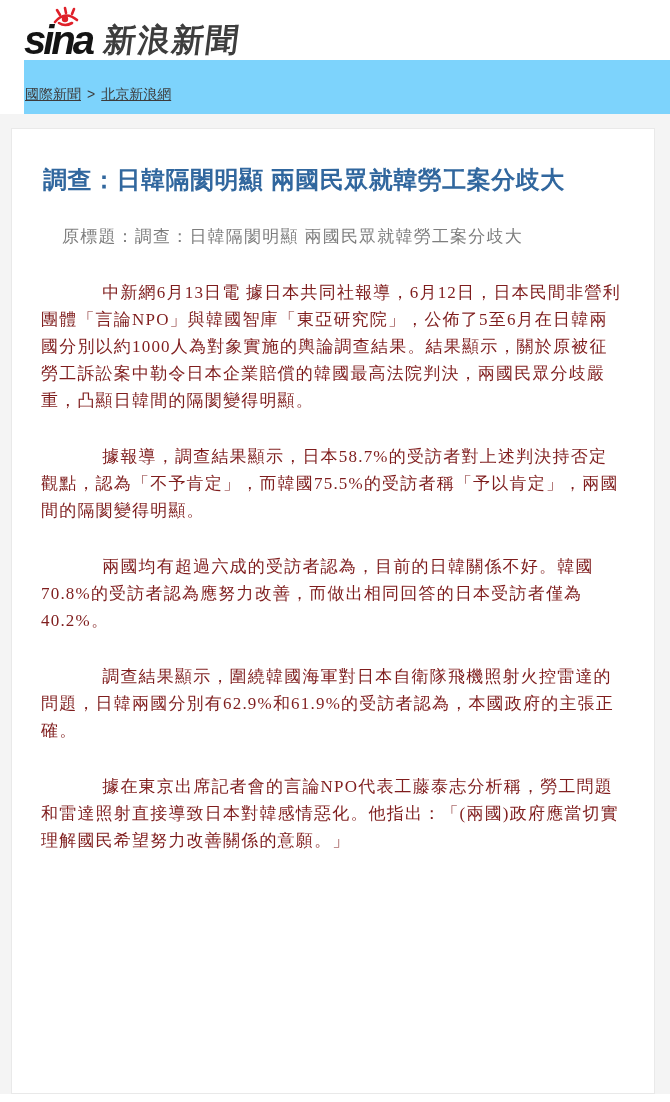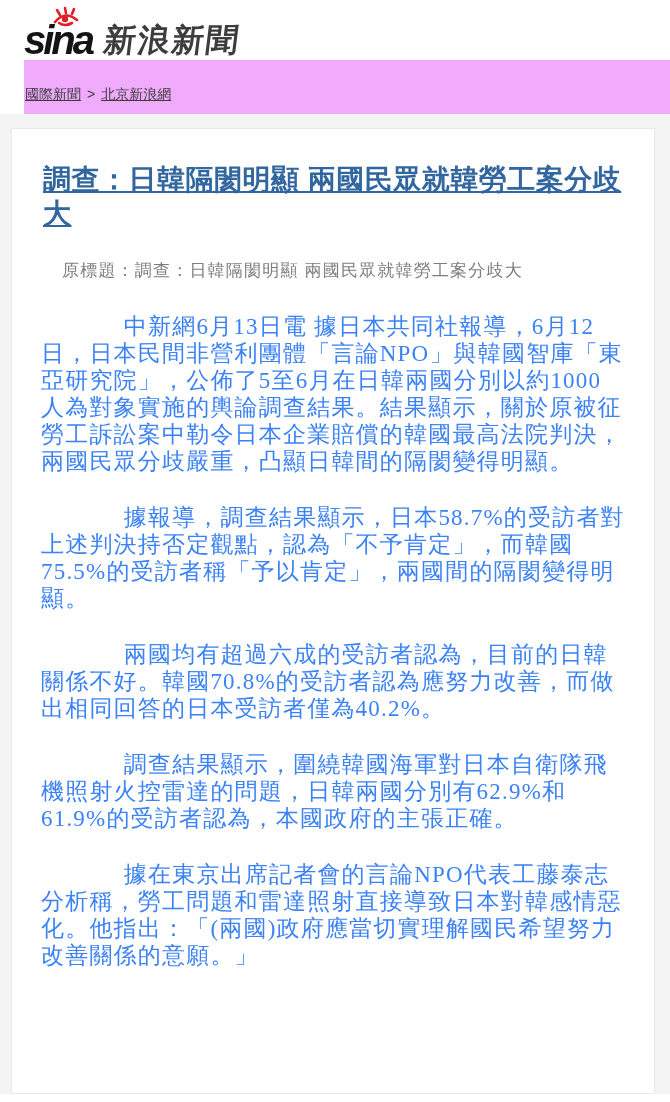--- a/index.html
+++ b/index.html
@@ -34,53 +34,52 @@
     font-weight: bold; font-style: italic;
     font-size: 17px; color: #1f1f1f;
     letter-spacing: 0.5px;
     margin: 0 0 0 22px; line-height: 20px;
   }
 
   
   .breadcrumb {
     padding: 26px 0 10px 1px;
     font-size: 14px; color: #3c3c3c;
-    background: #f0abfc;
+    background: #7dd3fc;
   }
   .breadcrumb a { color: #3c3c3c; text-decoration: underline; }
   .breadcrumb .sep { margin: 0 6px; text-decoration: none; color: #3c3c3c; }
 
   
   .main { background: #f4f4f4; padding: 14px 15px 0 11px; min-height: 980px; }
   .card {
     background: #ffffff;
     border: 1px solid #e9e9e9;
     padding: 34px 29px 60px 29px;
     min-height: 966px;
   }
   .article-title {
     font-family: "Liberation Sans", "DejaVu Sans", sans-serif;
-    font-size: 28px; font-weight: bold;
+    font-size: 24px; font-weight: bold;
     color: #31679e;
     letter-spacing: 0.5px;
     line-height: 34px;
     margin: 0 2px 26px 2px;
-    text-decoration: underline;
   }
   .origin-title {
     font-family: Liberation Sans, sans-serif;
     font-size: 17px; color: #7d7d7d;
     letter-spacing: 1.2px;
     line-height: 27px;
     text-indent: 21px;
     margin-bottom: 29px;
   }
   .body-para {
     font-family: "Liberation Serif", "DejaVu Serif", serif;
-    font-size: 23px; color: #3b82f6;
+    font-size: 17px; color: #7f1d1d;
     letter-spacing: 1.2px;
     line-height: 27px;
     text-indent: 3.6em;
     margin-bottom: 29px;
   }
   .body-para:last-child { margin-bottom: 0; }
 </style>
 </head>
 <body>
 

